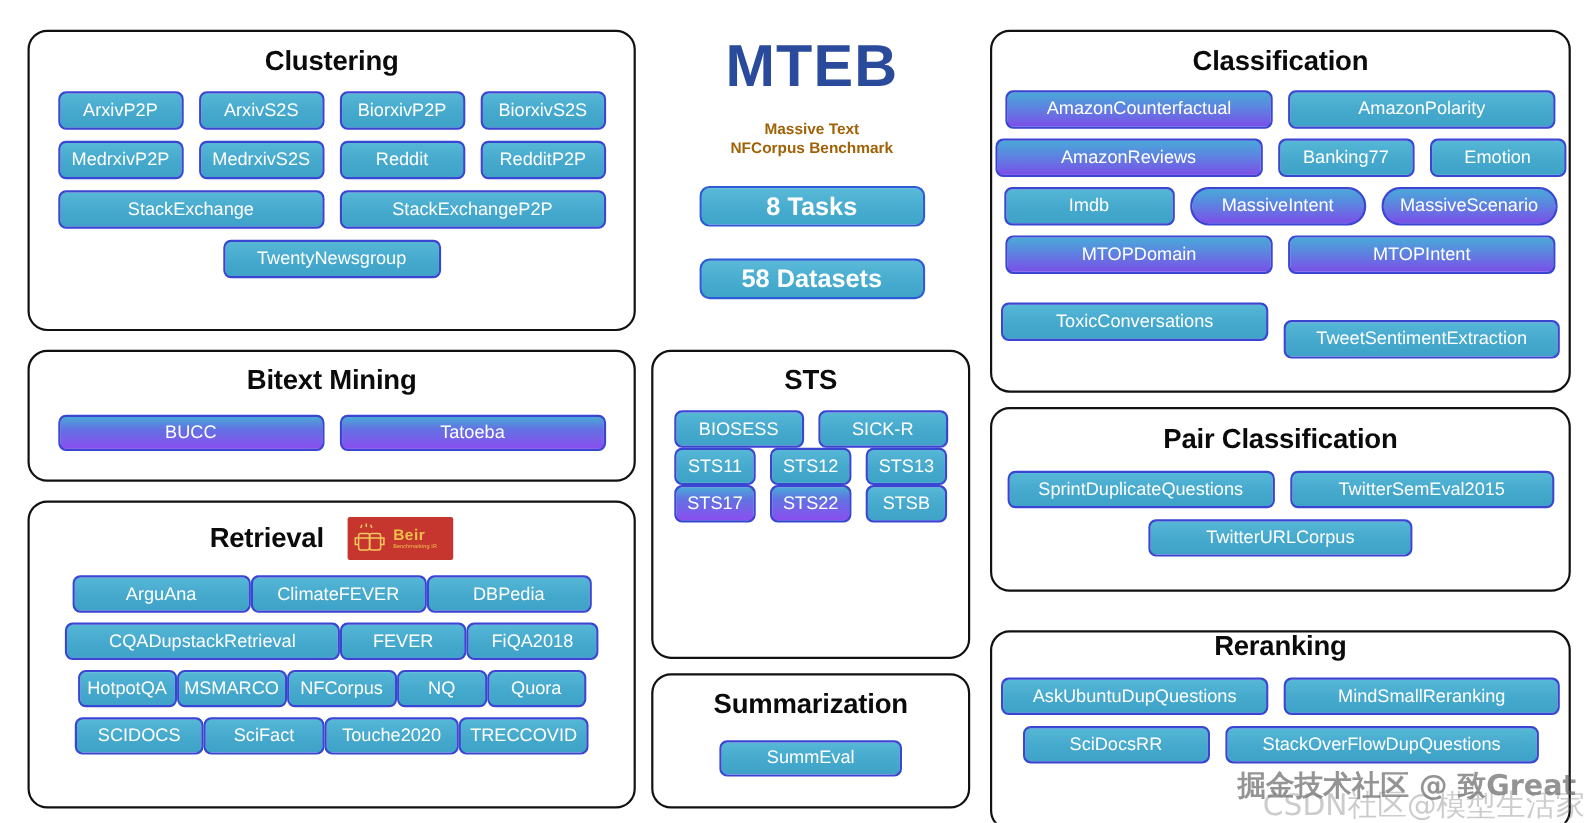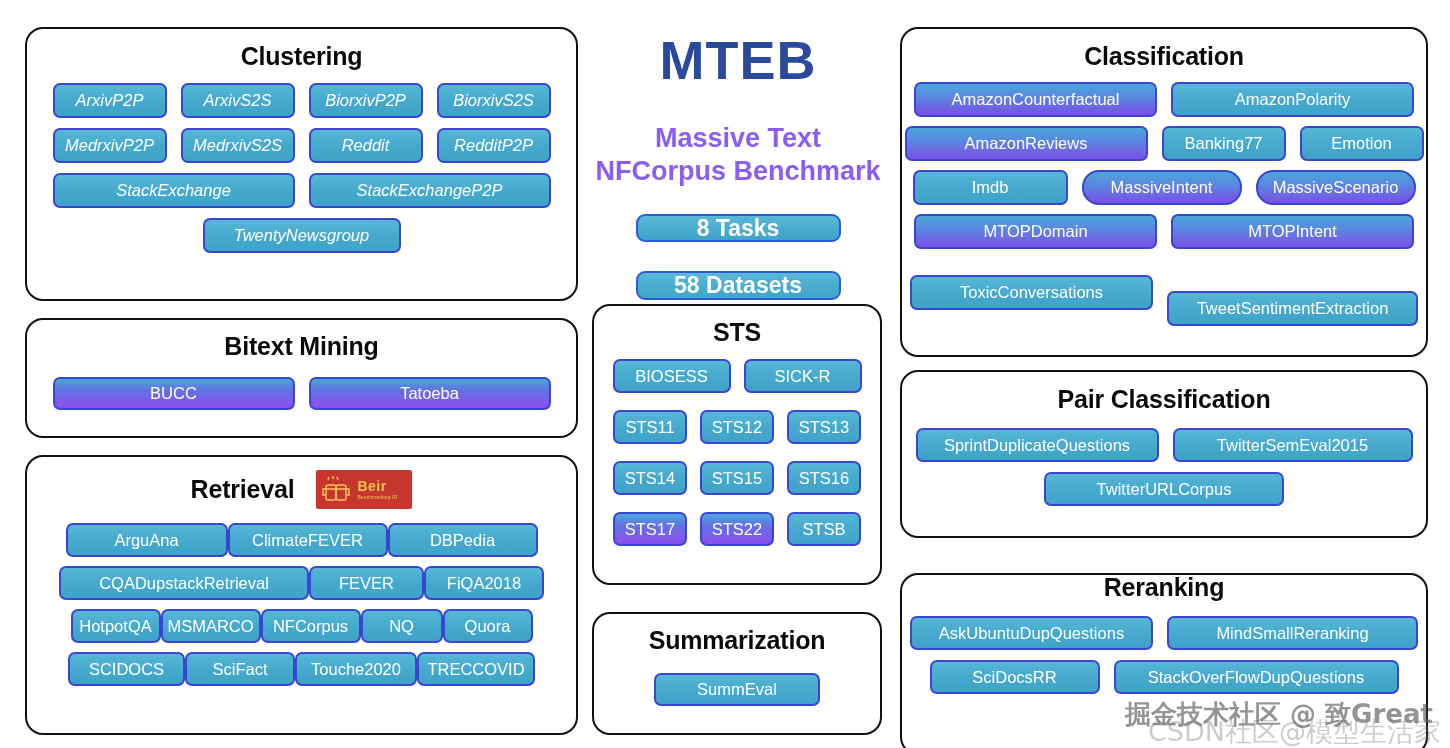--- a/index.html
+++ b/index.html
@@ -77,21 +77,21 @@
   .chip.grad {
     background: linear-gradient(180deg, #4aa8d8 0%, #5b86e0 42%, #7b4fe8 100%);
   }
   .chip.grad2 {
     background: linear-gradient(180deg, #4aa8d8 0%, #6272e2 38%, #8b4ef0 100%);
   }
 
   
   #clustering { left: 25px; top: 27px; width: 553px; height: 274px; padding-top: 15px; }
   #clustering .rows { gap: 10px; margin-top: 14px; }
-  #clustering .row { gap: 14px; font-style: italic; }
+  #clustering .row { gap: 14px; }
   #clustering .chip { height: 35px; }
 
   .w-c1 { width: 114px; }
   .w-c2 { width: 242px; }
   .w-c3 { width: 198px; }
 
   
   #bitext { left: 25px; top: 318px; width: 553px; height: 120px; padding-top: 14px; }
   #bitext .rows { margin-top: 18px; }
   #bitext .row { gap: 14px; }
@@ -137,26 +137,26 @@
   }
   .mteb-title {
     font-size: 54px;
     font-weight: bold;
     color: #2a4a9b;
     letter-spacing: 1px;
     line-height: 1;
     margin-top: 8px;
   }
   .mteb-sub {
-    font-size: 27px;
-    font-weight: bold;
-    color: #8b5cf6;
+    font-size: 14px;
+    font-weight: bold;
+    color: #a16207;
     text-align: center;
     line-height: 1.22;
-    margin-top: 35px;
+    margin-top: 22px;
   }
   .stat-badge {
     box-sizing: border-box;
     width: 205px;
     height: 37px;
     border: 2px solid #2d5bd6;
     border-radius: 9px;
     background: linear-gradient(180deg, #5ab9d8 0%, #46abce 60%, #3fa5c9 100%);
     color: #ffffff;
     font-size: 23px;
@@ -164,22 +164,22 @@
     display: flex;
     align-items: center;
     justify-content: center;
     line-height: 1;
     text-align: center;
   }
   #badge-tasks { margin-top: 26px; }
   #badge-datasets { margin-top: 29px; }
 
   
-  #sts { left: 592px; top: 304px; width: 290px; height: 281px; padding-top: 14px; }
-  #sts .rows { gap: 17px; margin-top: 14px; }
+  #sts { left: 592px; top: 318px; width: 290px; height: 281px; padding-top: 14px; }
+  #sts .rows { gap: 0; margin-top: 14px; }
   #sts .row { gap: 13px; }
   #sts .chip { height: 34px; }
   .w-s1 { width: 118px; }
   .w-s2 { width: 74px; }
 
   
   #summarization { left: 592px; top: 612px; width: 290px; height: 123px; padding-top: 14px; }
   #summarization .rows { margin-top: 20px; }
   #summarization .chip { height: 33px; width: 166px; }
 
@@ -334,25 +334,20 @@
         <div class="row">
           <div class="chip w-s1">BIOSESS</div>
           <div class="chip w-s1">SICK-R</div>
         </div>
         <div class="row">
           <div class="chip w-s2">STS11</div>
           <div class="chip w-s2">STS12</div>
           <div class="chip w-s2">STS13</div>
         </div>
         <div class="row">
-          <div class="chip w-s2">STS14</div>
-          <div class="chip w-s2">STS15</div>
-          <div class="chip w-s2">STS16</div>
-        </div>
-        <div class="row">
           <div class="chip grad2 w-s2">STS17</div>
           <div class="chip grad2 w-s2">STS22</div>
           <div class="chip w-s2">STSB</div>
         </div>
       </div>
   </div>
 
   <div class="panel" id="summarization">
     <div class="panel-title">Summarization</div>
     <div class="rows">

